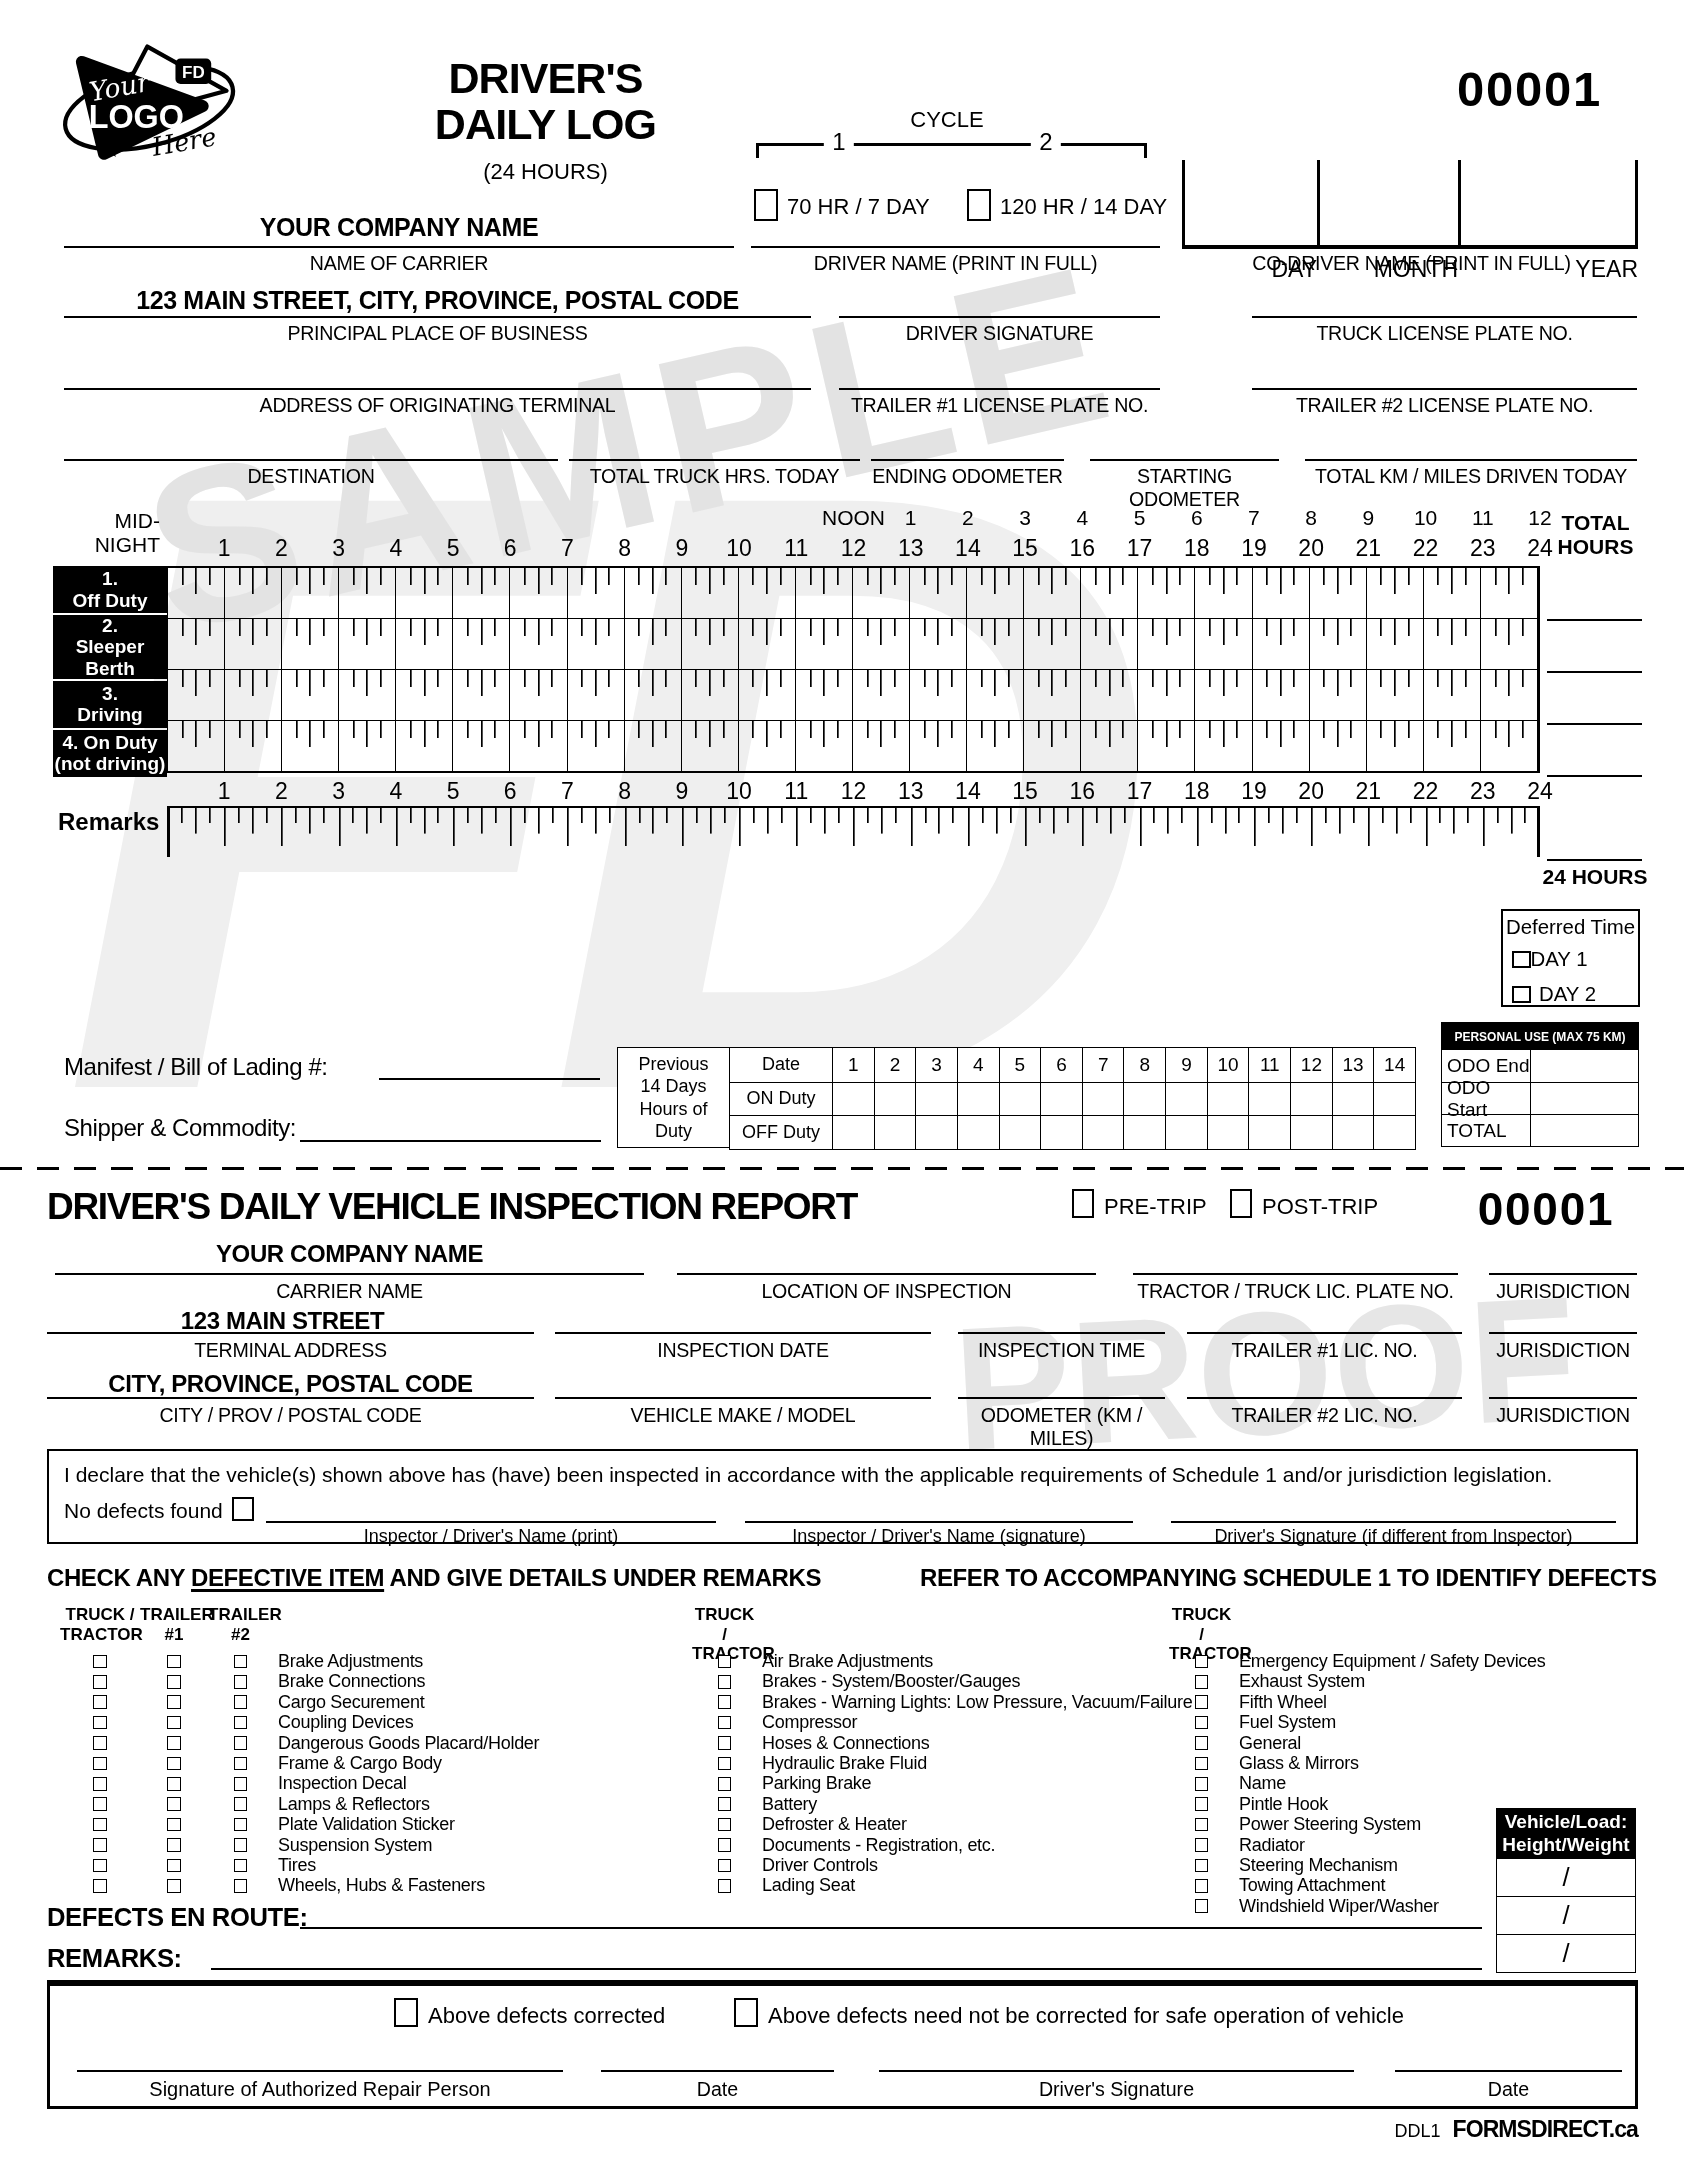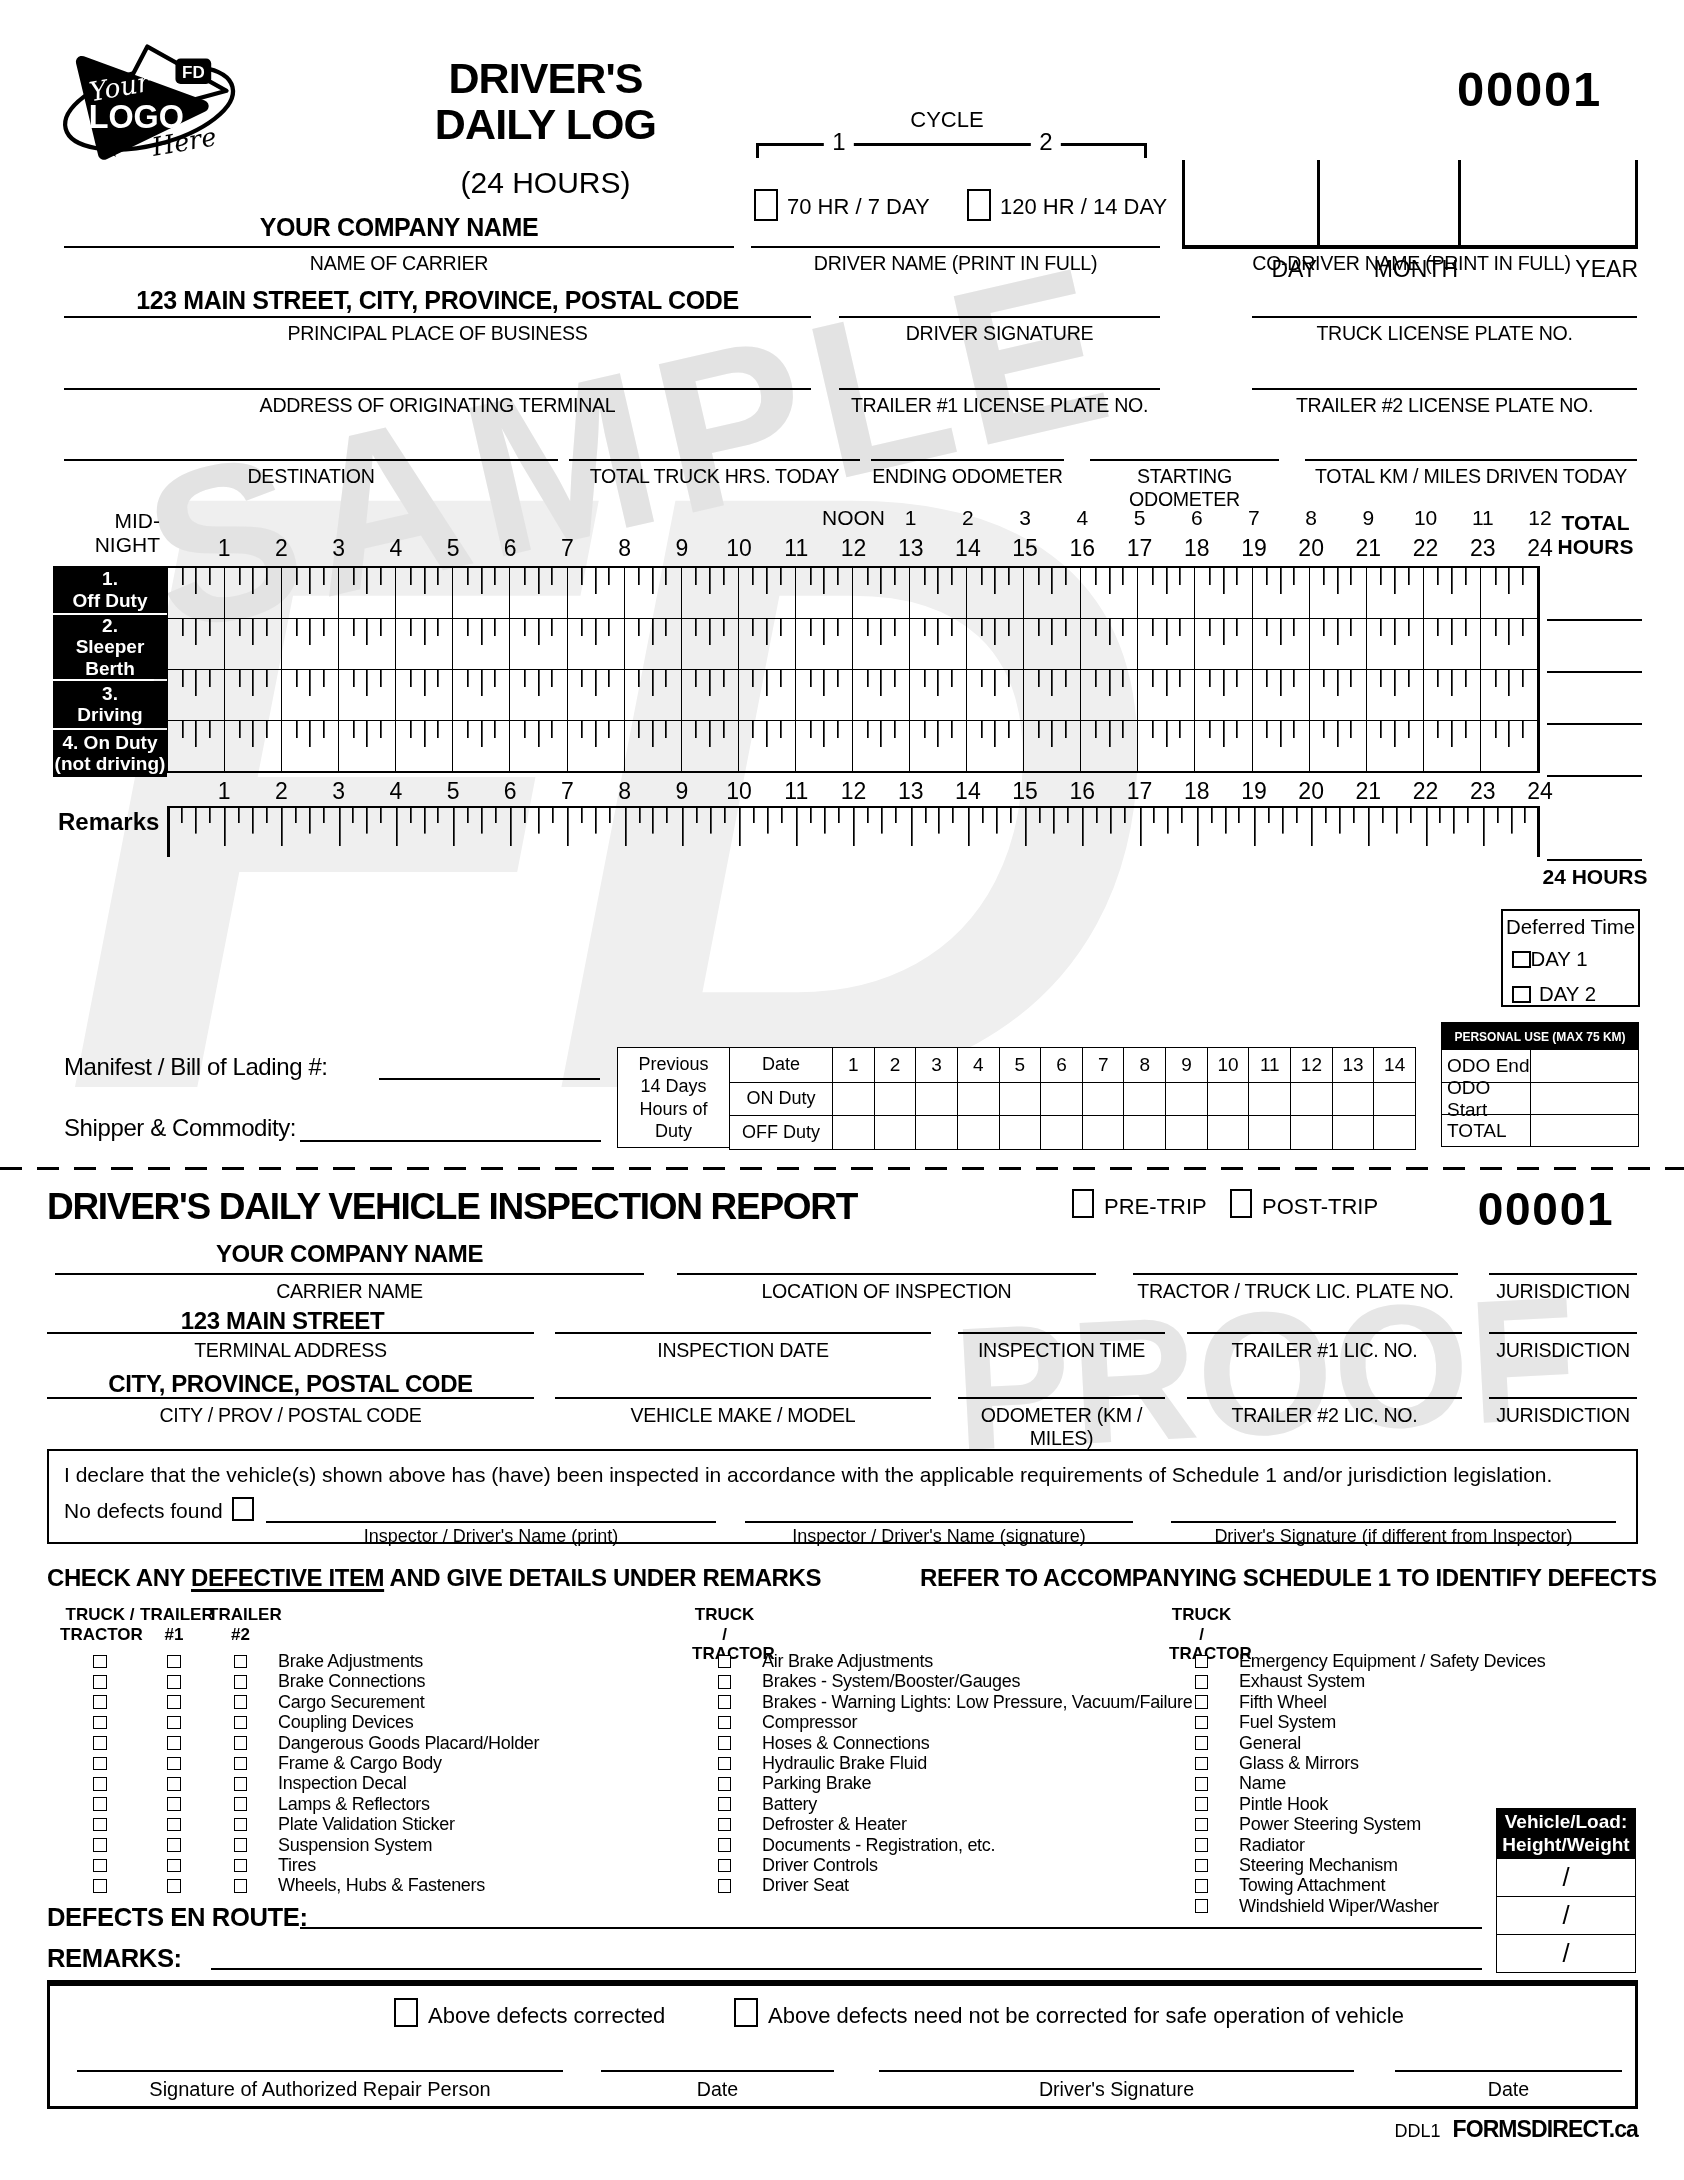--- a/index.html
+++ b/index.html
@@ -75,21 +75,21 @@
     <text x="159" y="47" fill="#fff" font-size="20" font-weight="bold" text-anchor="middle">FD</text>
     <text x="74" y="68" fill="#fff" font-size="31" font-style="italic" font-family="DejaVu Serif,serif" text-anchor="middle" transform="rotate(-10 74 68)">Your</text>
     <text x="92" y="106" fill="#fff" font-size="38" font-weight="bold" text-anchor="middle">LOGO</text>
     <text x="62" y="140" font-size="26" text-anchor="middle">★</text>
     <text x="150" y="132" font-size="30" font-style="italic" font-family="DejaVu Serif,serif" text-anchor="middle" transform="rotate(-10 150 132)">Here</text>
   </svg>
 
   <div class="abs ctr" style="left:358px;top:55px;width:375px">
     <div class="b" style="font-size:43px;line-height:46px;letter-spacing:-0.9px">DRIVER'S</div>
     <div class="b" style="font-size:43px;line-height:46px;letter-spacing:-0.9px">DAILY LOG</div>
-    <div style="font-size:30px;margin-top:19px">(24 HOURS)</div>
+    <div style="font-size:22px;margin-top:12px">(24 HOURS)</div>
   </div>
 
   <div class="abs ctr" style="left:862px;top:107px;width:170px;font-size:22px">CYCLE</div>
   <div class="abs" style="left:756px;top:143px;width:385px;height:12px;border-top:3.4px solid #000;border-left:3.4px solid #000;border-right:3.4px solid #000"></div>
   <span class="abs" style="left:839px;top:128px;transform:translateX(-50%);font-size:24px;background:#fff;padding:0 8.5px">1</span>
   <span class="abs" style="left:1046px;top:128px;transform:translateX(-50%);font-size:24px;background:#fff;padding:0 8.5px">2</span>
   <div class="abs cb" style="left:754px;top:189px;width:24px;height:32px"></div>
   <div class="abs" style="left:787px;top:194px;font-size:22px">70 HR / 7 DAY</div>
   <div class="abs cb" style="left:967px;top:189px;width:24px;height:32px"></div>
   <div class="abs" style="left:1000px;top:194px;font-size:22px">120 HR / 14 DAY</div>
@@ -631,21 +631,21 @@
       <div class="chkrow chkrow1">
         <div class="cbsm"></div>
         <div class="chklbl">Documents - Registration, etc.</div>
       </div>
       <div class="chkrow chkrow1">
         <div class="cbsm"></div>
         <div class="chklbl">Driver Controls</div>
       </div>
       <div class="chkrow chkrow1">
         <div class="cbsm"></div>
-        <div class="chklbl">Driver Seat</div>
+        <div class="chklbl">Lading Seat</div>
       </div>
     </div>
   <div class="abs" id="cl3" style="left:1169px;top:1651px;width:511px">
       <div class="chkrow chkrow1">
         <div class="cbsm"></div>
         <div class="chklbl">Emergency Equipment / Safety Devices</div>
       </div>
       <div class="chkrow chkrow1">
         <div class="cbsm"></div>
         <div class="chklbl">Exhaust System</div>

